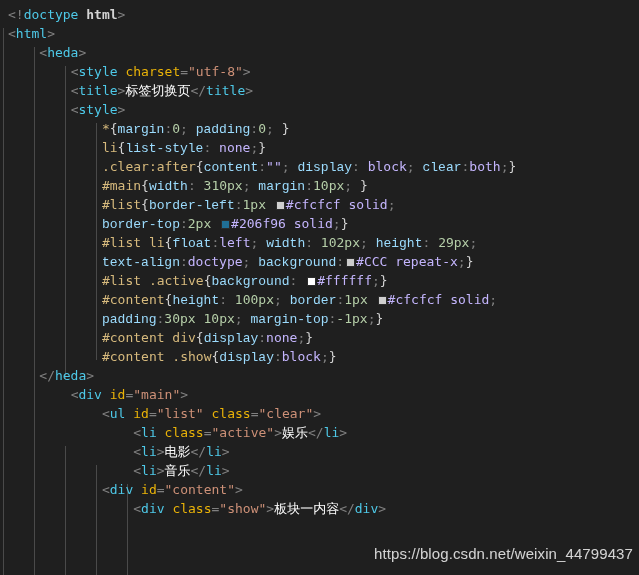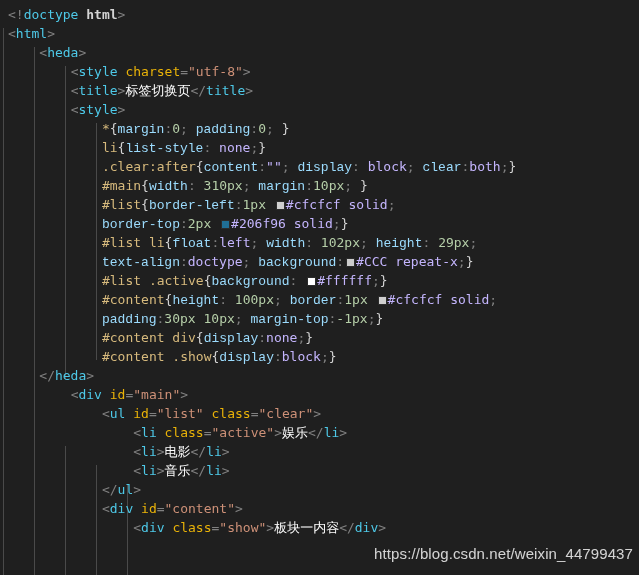--- a/index.html
+++ b/index.html
@@ -136,21 +136,20 @@
     <div class="line">        <span class="pun">&lt;</span><span class="tag">div</span> <span class="attr">id</span><span class="pun">=</span><span class="str">"main"</span><span class="pun">&gt;</span></div>
 
     <div class="line">            <span class="pun">&lt;</span><span class="tag">ul</span> <span class="attr">id</span><span class="pun">=</span><span class="str">"list"</span> <span class="attr">class</span><span class="pun">=</span><span class="str">"clear"</span><span class="pun">&gt;</span></div>
 
     <div class="line">                <span class="pun">&lt;</span><span class="tag">li</span> <span class="attr">class</span><span class="pun">=</span><span class="str">"active"</span><span class="pun">&gt;</span><span class="txt">娱乐</span><span class="pun">&lt;/</span><span class="tag">li</span><span class="pun">&gt;</span></div>
 
     <div class="line">                <span class="pun">&lt;</span><span class="tag">li</span><span class="pun">&gt;</span><span class="txt">电影</span><span class="pun">&lt;/</span><span class="tag">li</span><span class="pun">&gt;</span></div>
 
     <div class="line">                <span class="pun">&lt;</span><span class="tag">li</span><span class="pun">&gt;</span><span class="txt">音乐</span><span class="pun">&lt;/</span><span class="tag">li</span><span class="pun">&gt;</span></div>
 
-    <div class="line">            <span class="pun">&lt;/</span><span class="tag">ul</span><span class="pun">&gt;</span></div>
 
     <div class="line">            <span class="pun">&lt;</span><span class="tag">div</span> <span class="attr">id</span><span class="pun">=</span><span class="str">"content"</span><span class="pun">&gt;</span></div>
 
     <div class="line">                <span class="pun">&lt;</span><span class="tag">div</span> <span class="attr">class</span><span class="pun">=</span><span class="str">"show"</span><span class="pun">&gt;</span><span class="txt">板块一内容</span><span class="pun">&lt;/</span><span class="tag">div</span><span class="pun">&gt;</span></div>
 
   </div>
 
   <div class="watermark">https://blog.csdn.net/weixin_44799437</div>
 
 </div>

